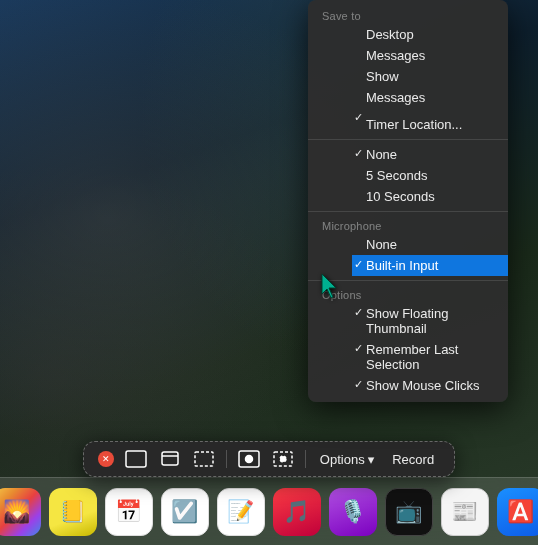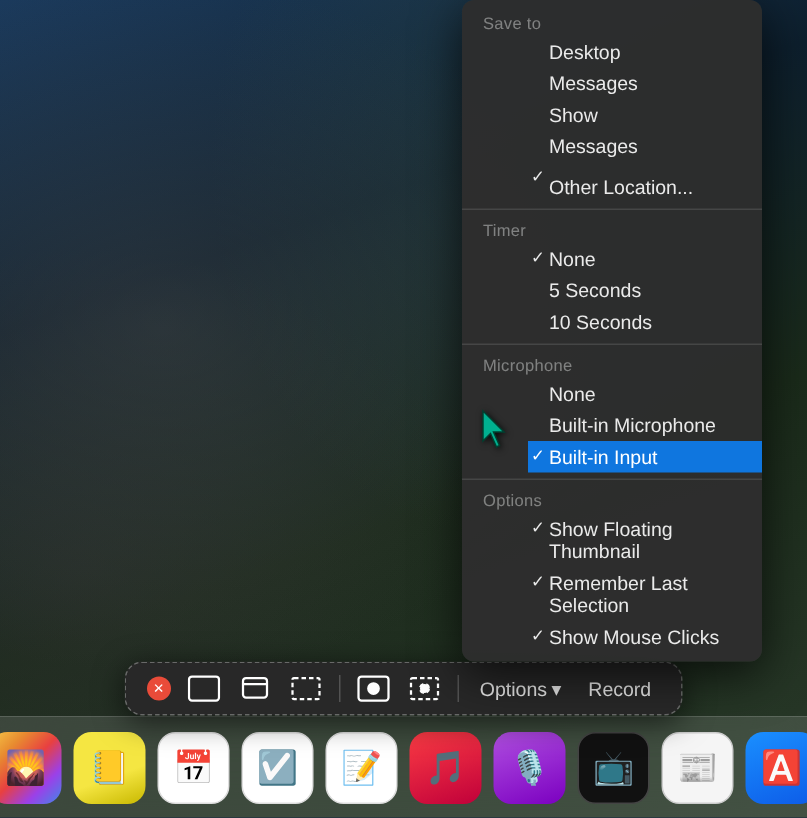--- a/index.html
+++ b/index.html
@@ -230,47 +230,43 @@
   <div class="menu-item">
     <span>Show</span>
   </div>
   <div class="menu-item">
     <span>Messages</span>
   </div>
   <div class="menu-item">
     <span class="checkmark">✓</span>
   </div>
   <div class="menu-item">
-    <span>Other Location...</span>
+    <span>Timer Location...</span>
   </div>
 
   <div class="menu-separator"></div>
 
-  <div class="menu-section-label">Timer</div>
 
   <div class="menu-item">
     <span class="checkmark">✓</span>
     <span>None</span>
   </div>
   <div class="menu-item">
     <span>5 Seconds</span>
   </div>
   <div class="menu-item">
     <span>10 Seconds</span>
   </div>
 
   <div class="menu-separator"></div>
 
   <div class="menu-section-label">Microphone</div>
 
   <div class="menu-item">
     <span>None</span>
-  </div>
-  <div class="menu-item">
-    <span>Built-in Microphone</span>
   </div>
   <div class="menu-item highlighted">
     <span class="checkmark">✓</span>
     <span>Built-in Input</span>
   </div>
 
   <div class="menu-separator"></div>
 
   <div class="menu-section-label">Options</div>
 

